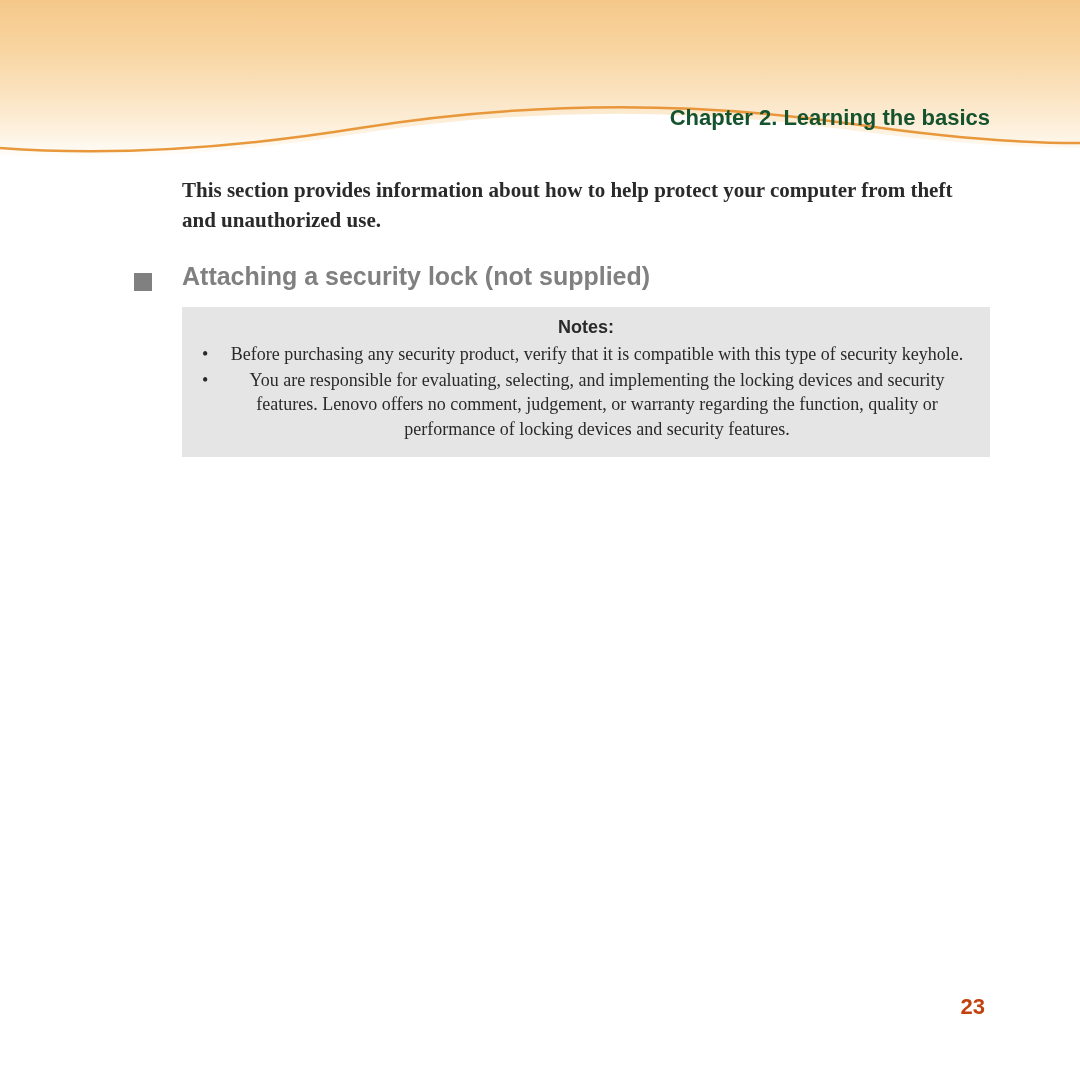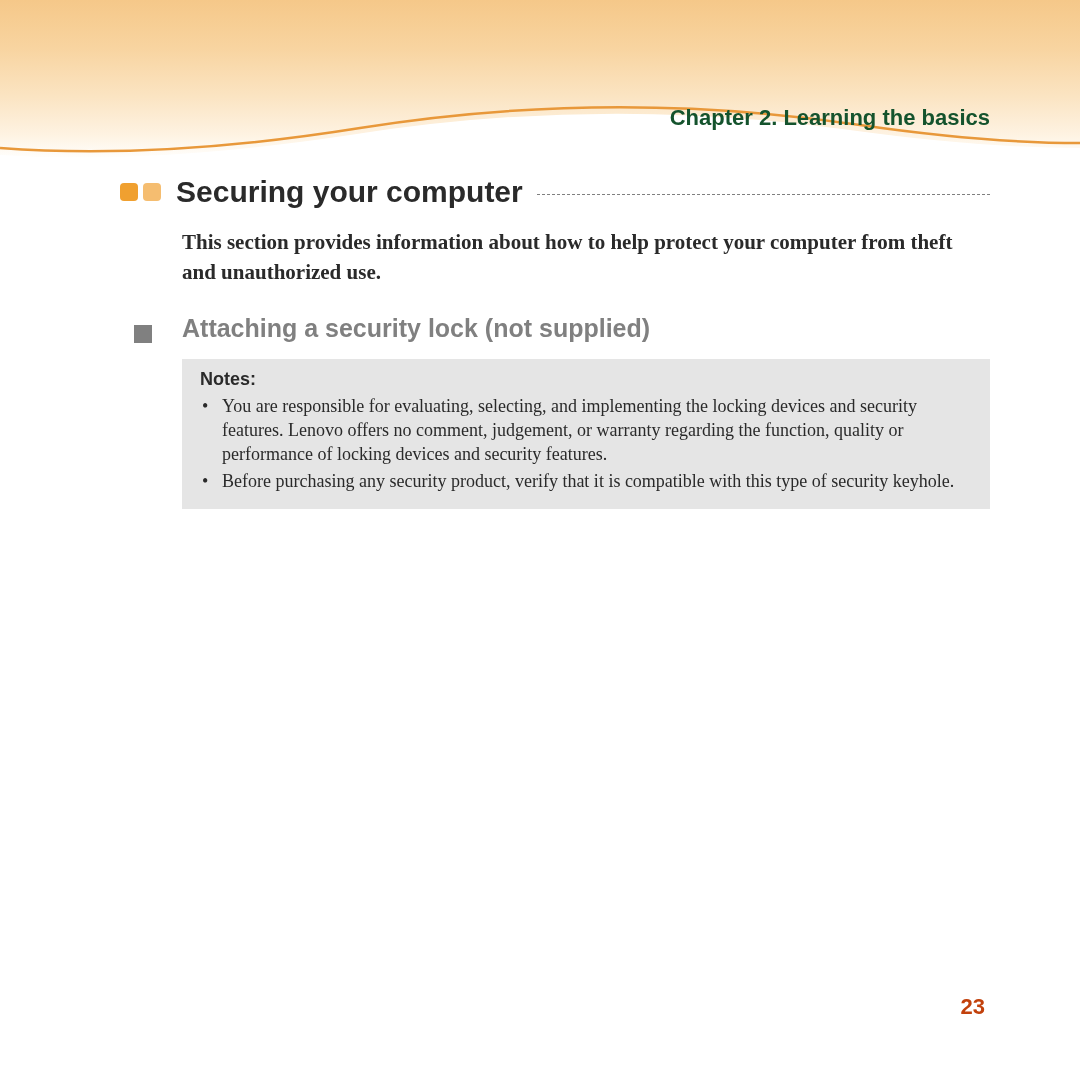--- a/index.html
+++ b/index.html
@@ -110,20 +110,21 @@
       color: #2a2a2a;
       line-height: 1.45;
       margin-left: 62px;
       margin-bottom: 18px;
     }
     .notes-box {
       background: #e5e5e5;
       margin-left: 62px;
       margin-right: 0px;
       padding: 10px 18px 14px 18px;
+      text-align: center;
     }
     .notes-label {
       font-family: Arial, Helvetica, sans-serif;
       font-weight: bold;
       font-size: 18px;
       color: #2a2a2a;
       margin-bottom: 4px;
     }
     .notes-list {
       list-style: none;
@@ -161,37 +162,31 @@
     <path d="M 0 0 L 1080 0 L 1080 140 Q 900 155 700 135 Q 400 100 200 130 Q 100 145 0 130 Z" fill="#ffffff" opacity="0"></path>
     <path d="M 0 0 L 1080 0 L 1080 148 Q 880 160 680 138 Q 420 108 220 140 Q 100 158 0 150 Z" fill="none" stroke="#f0a030" stroke-width="0"></path>
     <path d="M 0 155 Q 150 165 350 135 Q 600 95 850 130 Q 980 148 1080 148 L 1080 160 L 0 160 Z" fill="#ffffff"></path>
     <path d="M 0 148 Q 160 160 360 128 Q 610 88 860 125 Q 985 143 1080 143" fill="none" stroke="#e8983a" stroke-width="2.5"></path>
   </svg>
 </div>
 
 <div class="chapter-title">Chapter 2. Learning the basics</div>
 
 <div class="content">
-  <div class="section-heading">
-    <span class="bullet-orange"></span>
-    <span class="bullet-orange light"></span>
-    <span class="section-title">Securing your computer</span>
-    <span class="dashed-line"></span>
-  </div>
 
   <p class="intro-para">This section provides information about how to help protect your computer from theft and unauthorized use.</p>
 
   <div class="subsection-heading">
     <span class="square-bullet"></span>
     <span class="subsection-title">Attaching a security lock (not supplied)</span>
   </div>
 
 
   <div class="notes-box">
     <div class="notes-label">Notes:</div>
     <ul class="notes-list">
+      <li>Before purchasing any security product, verify that it is compatible with this type of security keyhole.</li>
       <li>You are responsible for evaluating, selecting, and implementing the locking devices and security features. Lenovo offers no comment, judgement, or warranty regarding the function, quality or performance of locking devices and security features.</li>
-      <li>Before purchasing any security product, verify that it is compatible with this type of security keyhole.</li>
     </ul>
   </div>
 </div>
 
 <div class="page-number">23</div>
 
 </body></html>

